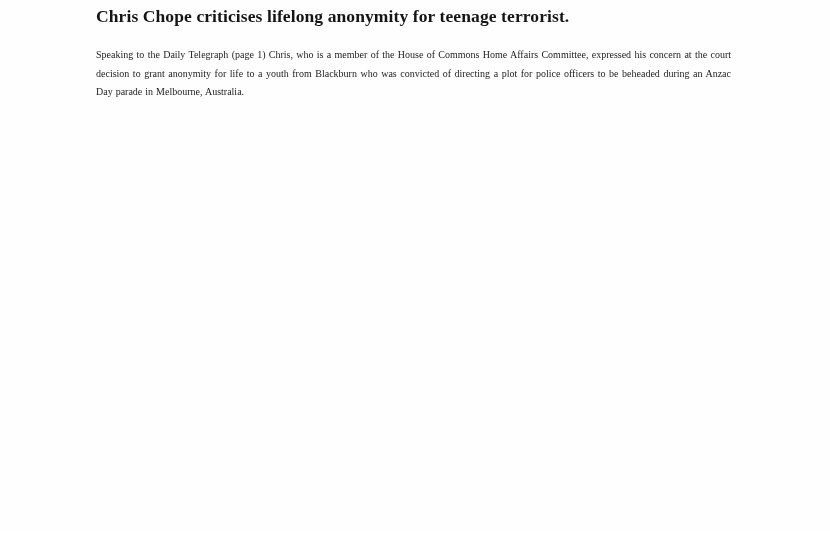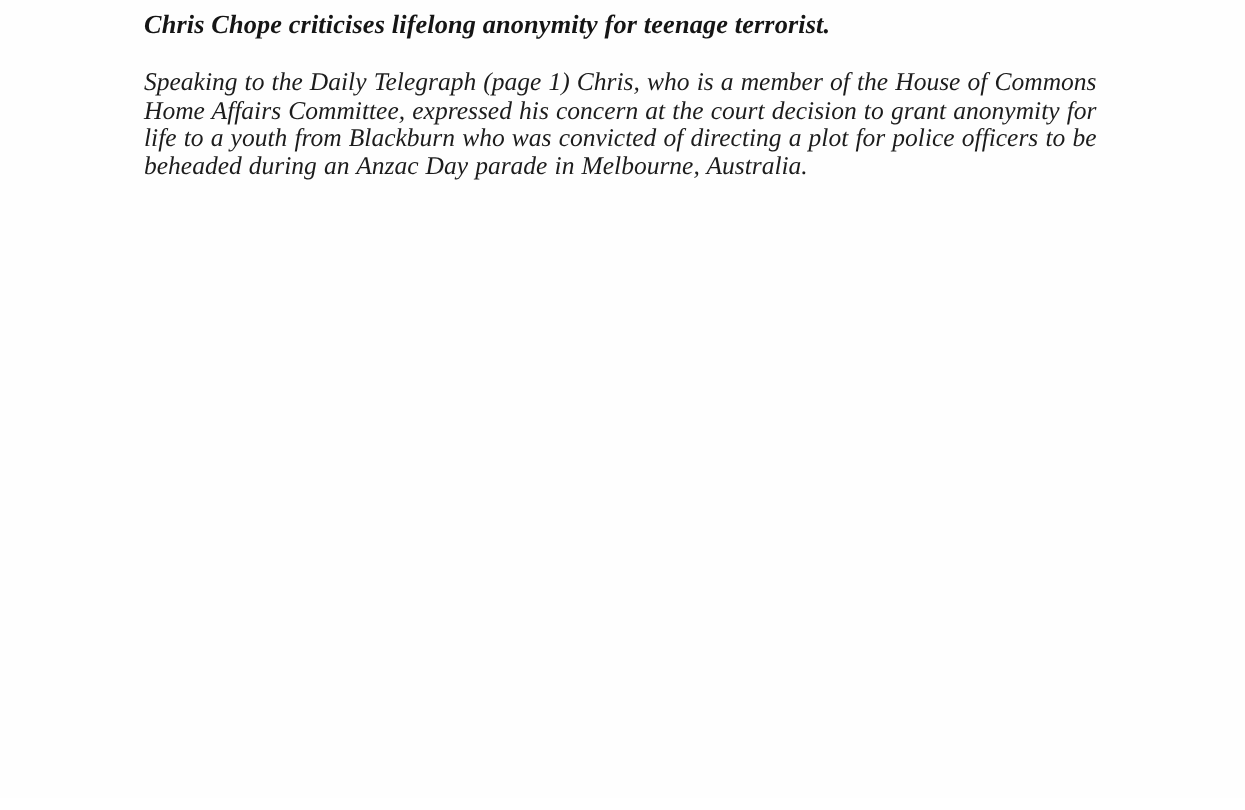--- a/index.html
+++ b/index.html
@@ -7,39 +7,38 @@
     padding: 0;
     background: #ffffff;
   }
   .viewport {
     position: relative;
     width: 830px;
     height: 532px;
     background: #fefefe;
     overflow: hidden;
     font-family: "Liberation Serif", serif;
-    font-style: italic;
   }
   .page-content {
     position: absolute;
     top: 5px;
     left: 96px;
     width: 635px;
     color: #1c1c1c;
   }
   .headline {
     font-size: 17.5px;
     font-weight: bold;
     line-height: 22px;
     margin: 0 0 0 0;
     letter-spacing: 0.1px;
     color: #151515;
   }
   .body-paragraph {
-    font-size: 17px;
+    font-size: 10px;
     line-height: 18.5px;
     text-align: justify;
     margin: 0;
     padding: 0;
     color: #1c1c1c;
     word-spacing: 0.5px;
   }
   .body-paragraph.first {
     margin-top: 19px;
   }

